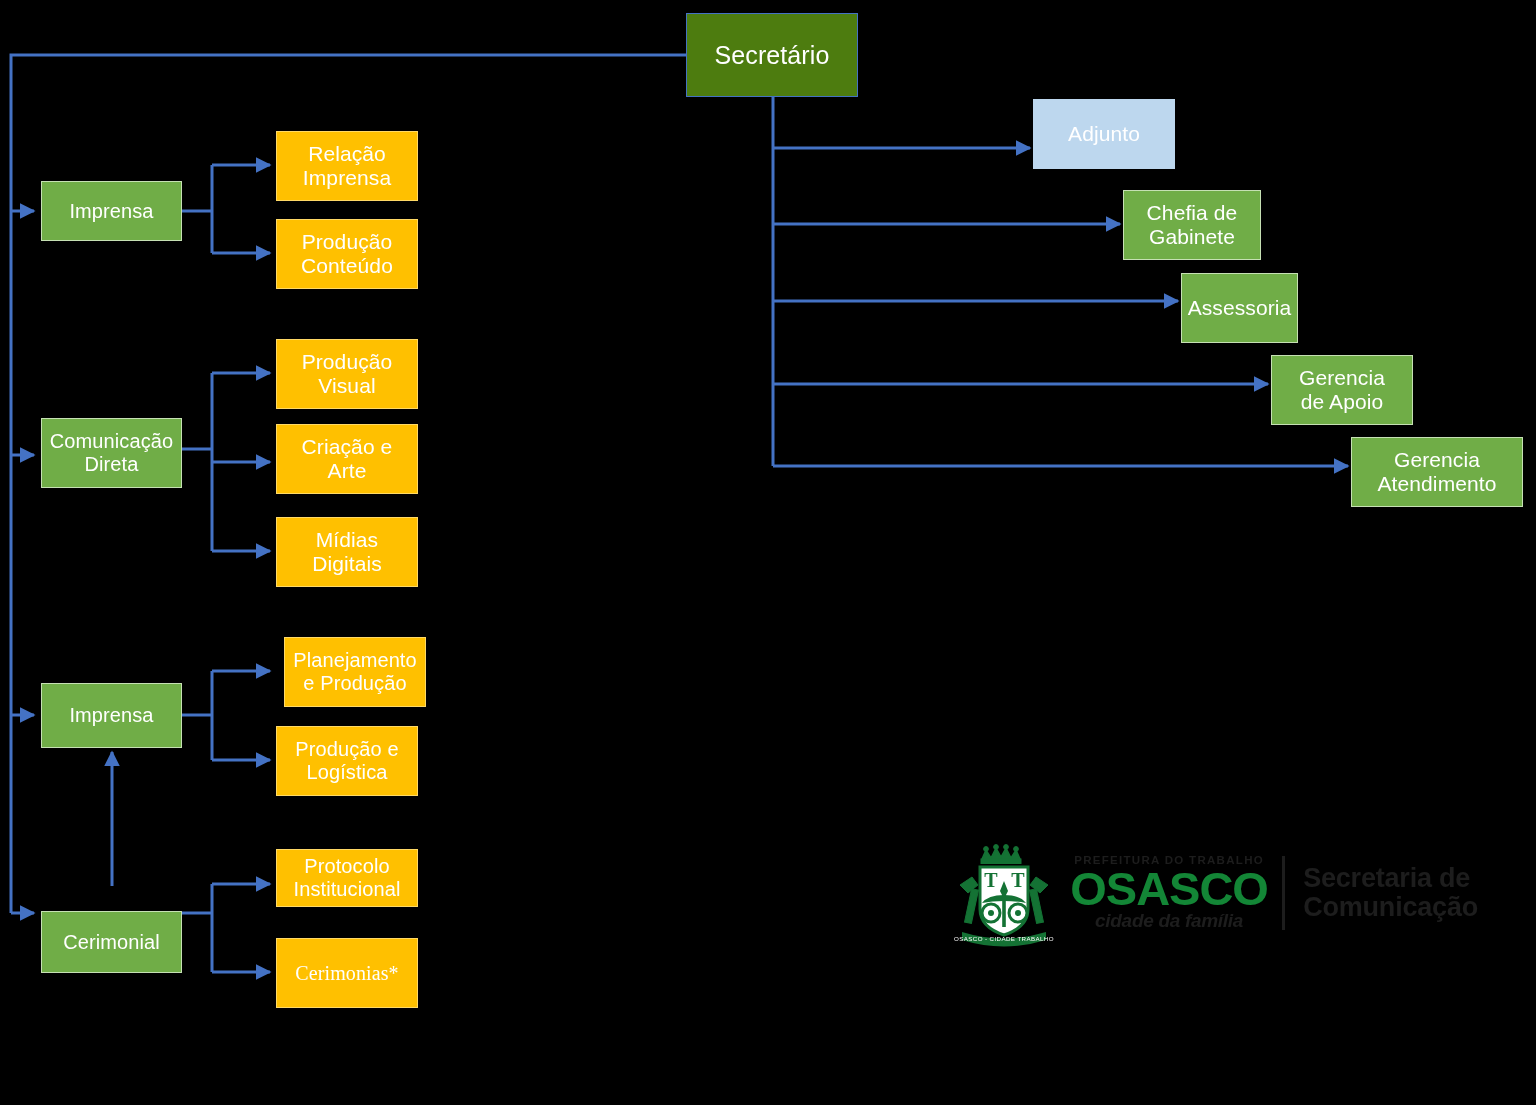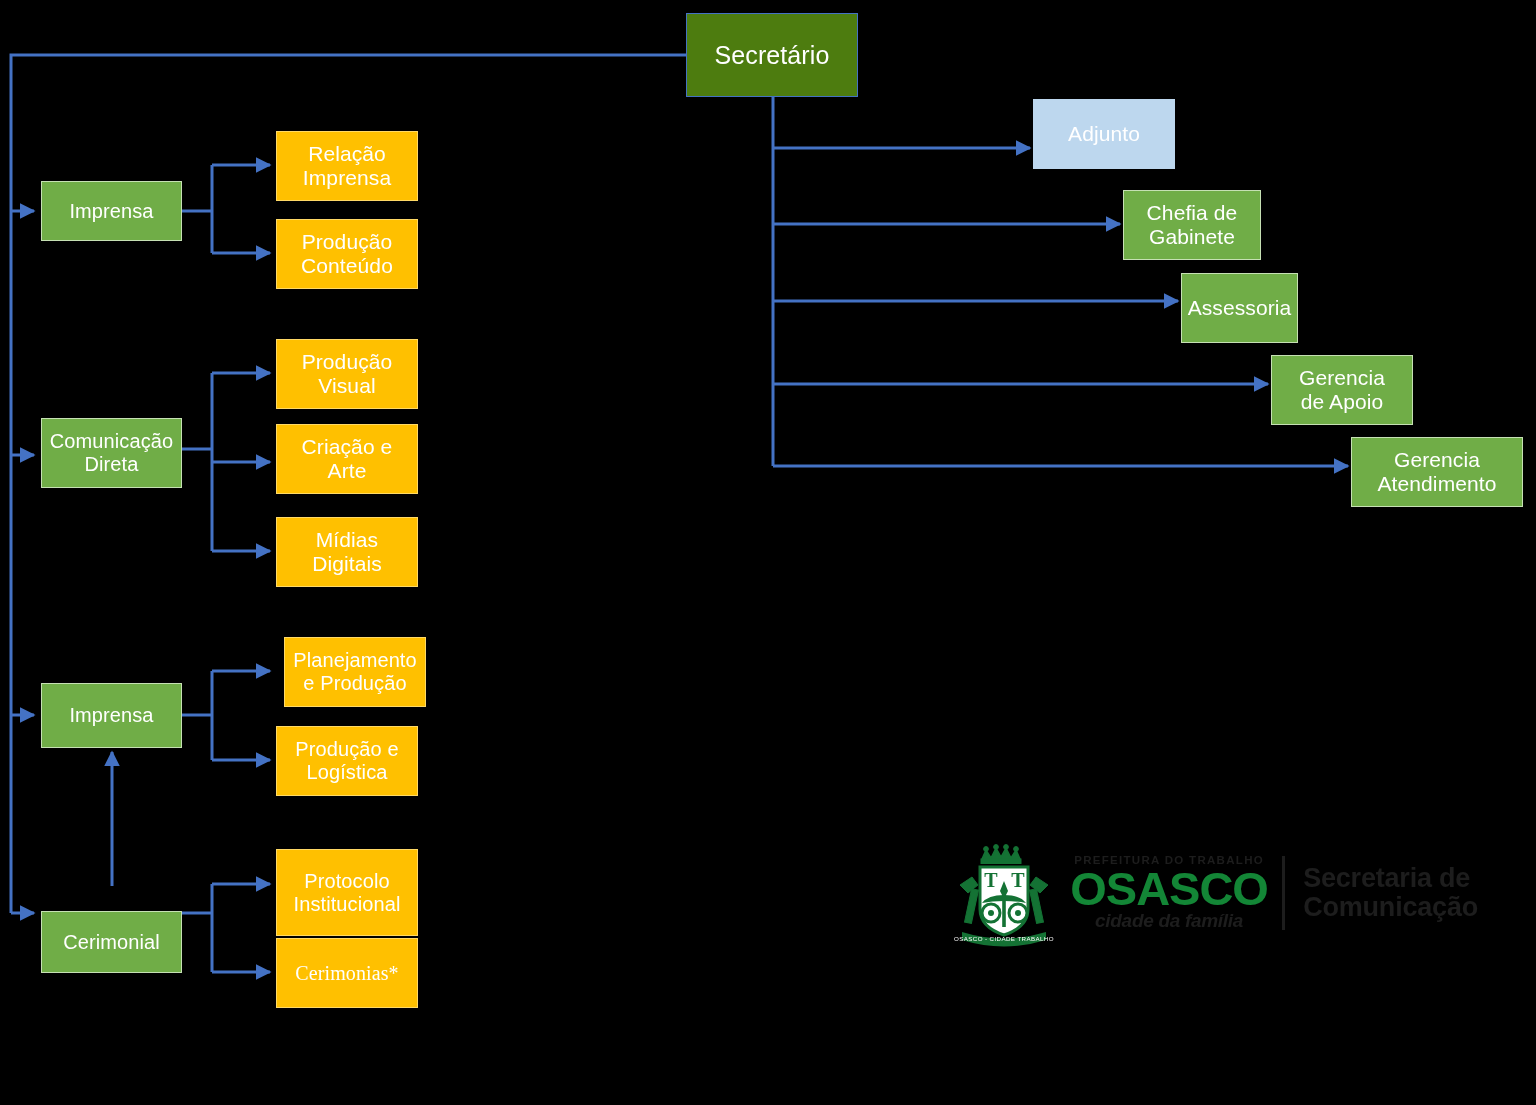--- a/index.html
+++ b/index.html
@@ -200,21 +200,21 @@
 
   <div class="node orange" style="left:276px; top:517px; width:142px; height:70px; font-size:21px;">Mídias
 Digitais</div>
 
   <div class="node orange" style="left:276px; top:637px; width:142px; height:70px; font-size:20px;margin-left:8px;">Planejamento
 e Produção</div>
 
   <div class="node orange" style="left:276px; top:726px; width:142px; height:70px; font-size:20px;">Produção e
 Logística</div>
 
-  <div class="node orange" style="left:276px; top:849px; width:142px; height:87px; font-size:20px;">Protocolo
+  <div class="node orange" style="left:276px; top:849px; width:142px; height:58px; font-size:20px;">Protocolo
 Institucional</div>
 
   <div class="node orange" style="left:276px; top:938px; width:142px; height:70px; font-size:20px;font-family:Liberation Serif, serif;">Cerimonias*</div>
 
   <div id="logo">
 
     <div class="crest">
       <svg viewBox="0 0 112 112" width="112" height="112" aria-hidden="true">
         <g fill="#147234" stroke="#147234">
 

